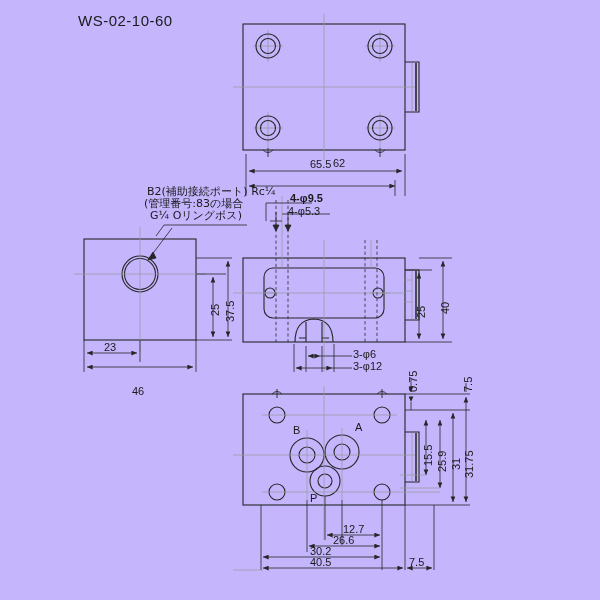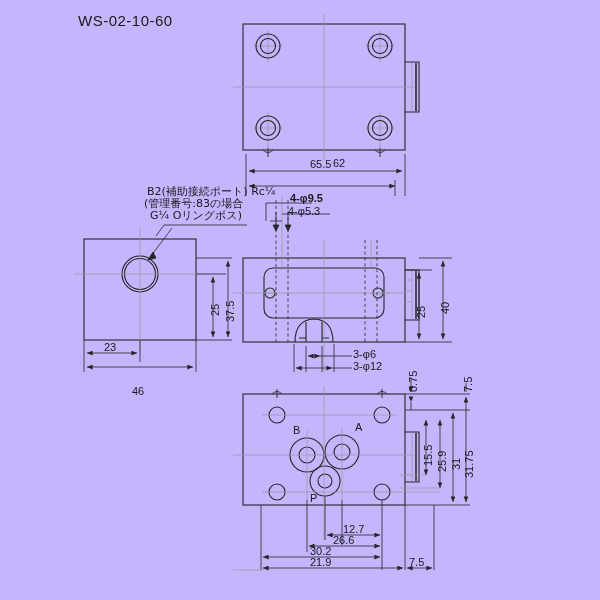--- a/index.html
+++ b/index.html
@@ -315,20 +315,20 @@
   <div class="dim vert" style="left:407px; top:392px;">0.75</div>
   <div class="dim vert" style="left:462px; top:392px;">7.5</div>
   <div class="dim vert" style="left:422px; top:466px;">15.5</div>
   <div class="dim vert" style="left:436px; top:472px;">25.9</div>
   <div class="dim vert" style="left:450px; top:470px;">31</div>
   <div class="dim vert" style="left:463px; top:478px;">31.75</div>
 
   <div class="dim" style="left:343px; top:523px;">12.7</div>
   <div class="dim" style="left:333px; top:534px;">26.6</div>
   <div class="dim" style="left:310px; top:545px;">30.2</div>
-  <div class="dim" style="left:310px; top:556px;">21.9</div>
+  <div class="dim" style="left:310px; top:556px;">40.5</div>
   <div class="dim" style="left:409px; top:556px;">7.5</div>
 
   <div class="port" style="left:293px; top:424px;">B</div>
   <div class="port" style="left:355px; top:421px;">A</div>
   <div class="port" style="left:310px; top:492px;">P</div>
 
 </div>
 
 </body></html>

